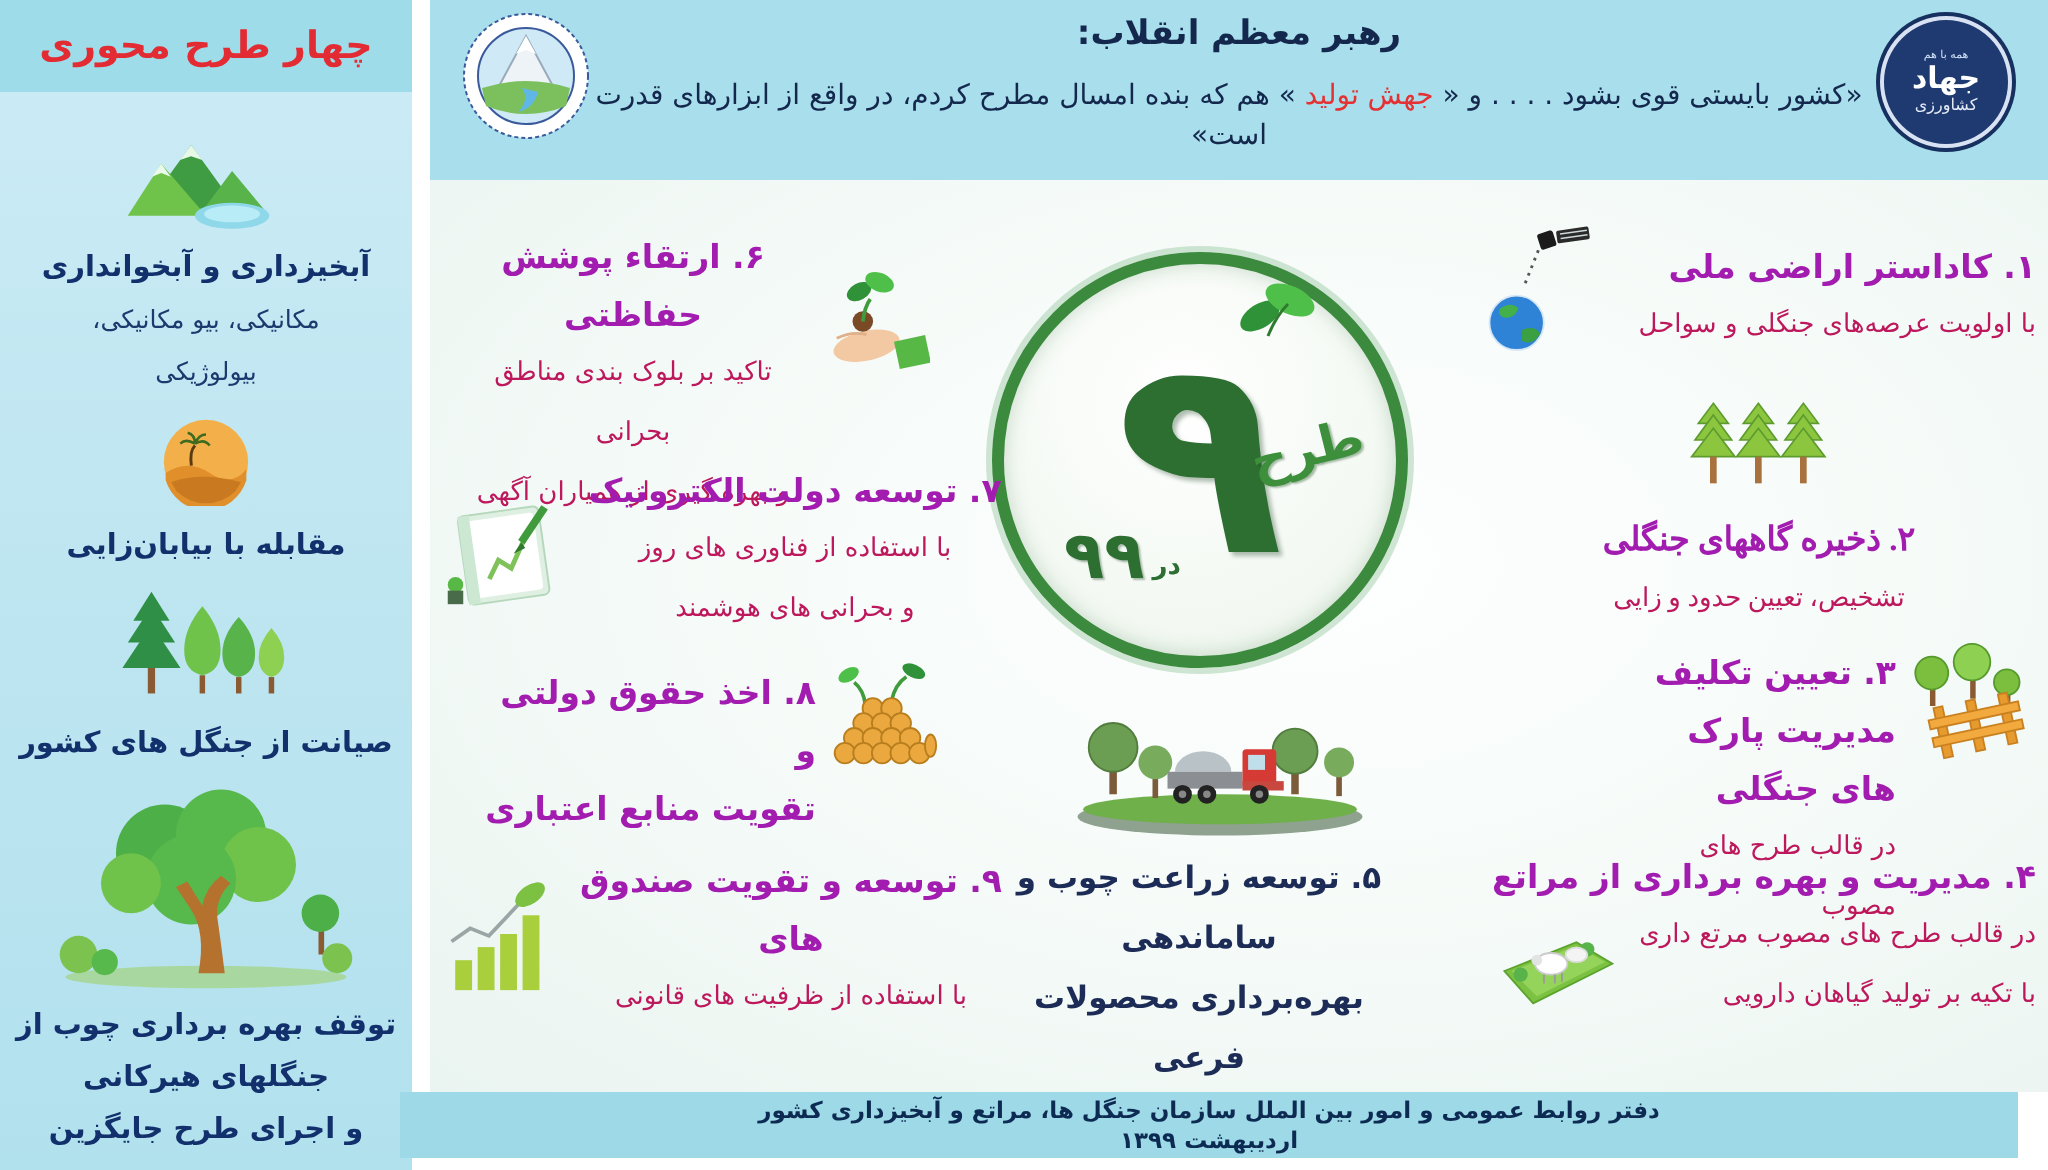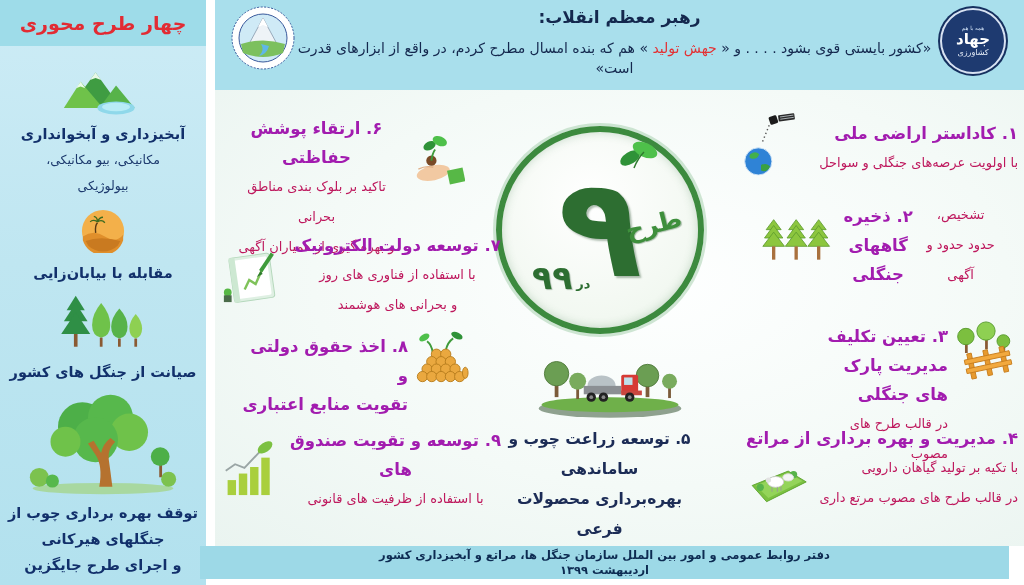--- a/index.html
+++ b/index.html
@@ -54,21 +54,21 @@
   .badge-leaves { position:absolute; left:112px; top:6px; }
 
   
   .plan-title { direction:rtl; font-weight:bold; color:#a21caf; font-size:16.5px; line-height:29px; }
   .plan-sub { direction:rtl; color:#be185d; font-size:13px; line-height:30px; }
   .ta-r { text-align:right; } .ta-c { text-align:center; }
   .flexrow { display:flex; align-items:center; gap:6px; }
   .abs { position:absolute; }
 
   #plan1 { left:742px; top:110px; width:276px; }
-  #plan2 { left:762px; top:200px; width:235px; display:flex; align-items:center; }
+  #plan2 { left:762px; top:200px; width:235px; display:flex; flex-direction:column; align-items:center;font-family:Liberation Serif, serif; }
   #plan3 { left:800px; top:318px; width:218px; align-items:flex-start; }
   #plan4 { left:736px; top:424px; width:282px; }
   #plan5-text { left:492px; top:424px; width:215px; }
   #plan5-icon { left:535px; top:348px; }
   #plan6 { left:230px; top:114px; width:235px; align-items:flex-start; }
   #plan7-icon { left:220px; top:242px; }
   #plan7-text { left:290px; top:231px; width:215px; }
   #plan8 { left:240px; top:330px; width:230px; align-items:flex-start; }
   #plan9-icon { left:222px; top:437px; }
   #plan9-text { left:283px; top:426px; width:225px; }
@@ -225,21 +225,21 @@
               <polygon points="10,9 21,24 -1,24" fill="#8cc63e"></polygon>
               <polygon points="10,17 23,34 -3,34" fill="#8cc63e"></polygon>
             </g>
         </g>
         <rect x="12" y="34" width="4" height="16" fill="#a9713e"></rect>
         <rect x="39" y="34" width="4" height="16" fill="#a9713e"></rect>
         <rect x="66" y="34" width="4" height="16" fill="#a9713e"></rect>
       </svg>
     </span>
     <div class="plan-title ta-c">۲. ذخیره گاههای جنگلی</div>
-    <div class="plan-sub ta-c">تشخیص، حدود حدود و آگهی</div>
+    <div class="plan-sub ta-c">تشخیص، تعیین حدود و زایی</div>
   </div>
 
   <div class="abs flexrow" id="plan3">
     <div style="flex:1; padding-top:4px;margin-left:24px;" class="ta-r">
       <div class="plan-title">۳. تعیین تکلیف</div>
       <div class="plan-title">مدیریت پارک های جنگلی</div>
       <div class="plan-sub">در قالب طرح های مصوب</div>
     </div>
     <span>
       <svg width="64" height="70" viewBox="0 0 70 76">
@@ -269,22 +269,22 @@
           <polygon points="22,36 58,22 74,31 36,50" fill="#94d45a"></polygon>
           <circle cx="64" cy="24" r="4" fill="#57b34a"></circle>
           <circle cx="27" cy="38" r="4" fill="#57b34a"></circle>
           <ellipse cx="44" cy="32" rx="9" ry="6" fill="#ffffff" stroke="#cccccc"></ellipse>
           <circle cx="36" cy="30" r="3" fill="#e3e3e3"></circle>
           <path d="M40 38 l0 5 M46 38 l0 5 M50 37 l0 5" stroke="#999999"></path>
           <ellipse cx="58" cy="27" rx="6" ry="4" fill="#f4f4f4" stroke="#dddddd"></ellipse>
         </svg>
       </span>
       <div style="flex:1;" class="ta-r">
+        <div class="plan-sub">در قالب طرح های مصوب مرتع داری</div>
         <div class="plan-sub">با تکیه بر تولید گیاهان دارویی</div>
-        <div class="plan-sub">در قالب طرح های مصوب مرتع داری</div>
       </div>
     </div>
   </div>
 
   <span class="abs" id="plan5-icon">
     <svg width="150" height="72" viewBox="0 0 160 76">
       <ellipse cx="80" cy="64" rx="76" ry="10" fill="#8fa18f"></ellipse>
       <ellipse cx="80" cy="60" rx="73" ry="8" fill="#6fb04a"></ellipse>
       <rect x="21" y="34" width="4" height="18" fill="#7b5b3a"></rect>
         <circle cx="23" cy="27" r="13" fill="#6b9e53" stroke="#527c3e"></circle>

